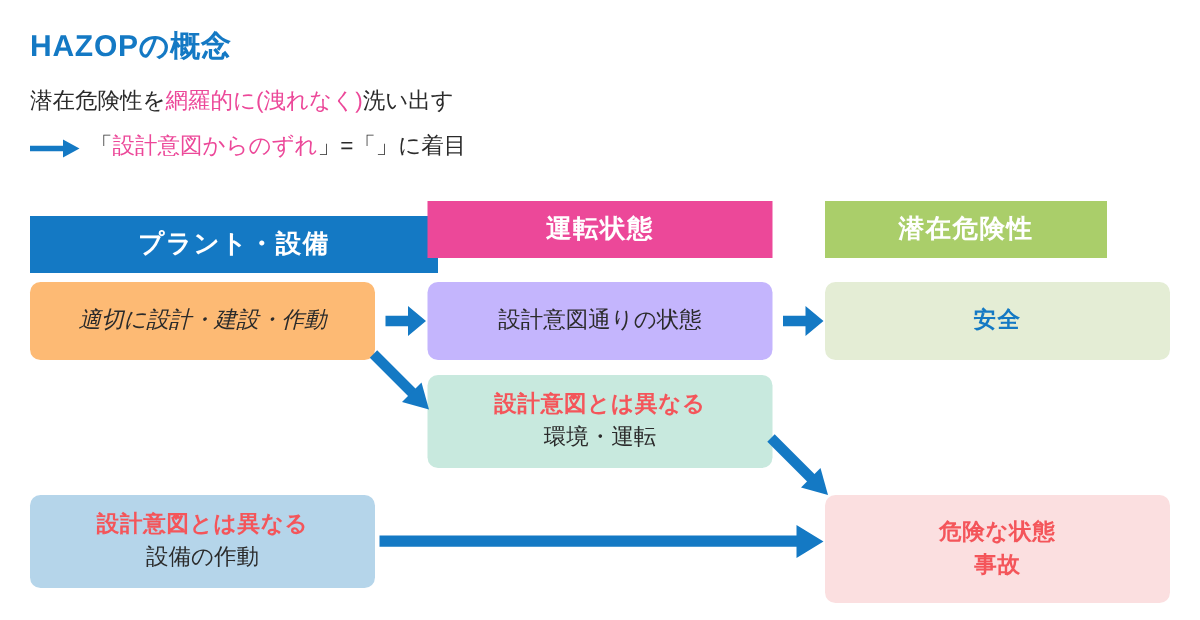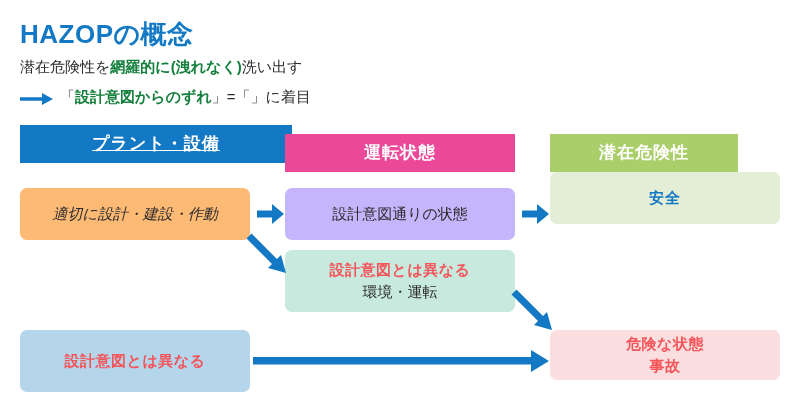--- a/index.html
+++ b/index.html
@@ -14,21 +14,21 @@
     font-family: "Liberation Sans", "DejaVu Sans", sans-serif;
     overflow: hidden;
     color: #2b2b2b;
   }
 
   
   .page-title {
     position: absolute;
     left: 20px;
     top: 17px;
-    font-size: 26px;
+    font-size: 20px;
     font-weight: bold;
     color: #1479c4;
     letter-spacing: 0.5px;
     white-space: nowrap;
   }
   .subtitle-1 {
     position: absolute;
     left: 20px;
     top: 58px;
     font-size: 15px;
@@ -38,21 +38,21 @@
   .subtitle-2 {
     position: absolute;
     left: 20px;
     top: 88px;
     font-size: 15px;
     white-space: nowrap;
     color: #2b2b2b;
     display: flex;
     align-items: center;
   }
-  .red { color: #15803d; font-weight: bold; }
+  .red { color: #ec4899; font-weight: normal; }
   .bracket { color: #2b2b2b; }
 
   .lead-arrow {
     display: inline-block;
     width: 34px;
     height: 14px;
     margin-right: 6px;
     position: relative;
     top: 1px;
   }
@@ -61,21 +61,21 @@
   .col-header {
     position: absolute;
     height: 38px;
     line-height: 38px;
     text-align: center;
     color: #ffffff;
     font-size: 17px;
     font-weight: bold;
     letter-spacing: 1px;
   }
-  #hdr-0 { left: 20px;  top: 125px; width: 272px; background: #1479c4; text-decoration: underline; }
+  #hdr-0 { left: 20px;  top: 144px; width: 272px; background: #1479c4; }
   #hdr-1 { left: 285px; top: 134px; width: 230px; background: #ec4899; }
   #hdr-2 { left: 550px; top: 134px; width: 188px; background: #aace6a; }
 
   
   .box {
     position: absolute;
     border-radius: 7px;
     display: flex;
     flex-direction: column;
     align-items: center;
@@ -98,24 +98,24 @@
     letter-spacing: 1px;
   }
   .box .line-red-b {
     color: #f4555a;
     font-weight: bold;
     letter-spacing: 0.5px;
   }
 
   #box-plant-ok   { left: 20px;  top: 188px; width: 230px; height: 52px; background: #fdba74; font-style: italic; }
   #box-state-ok   { left: 285px; top: 188px; width: 230px; height: 52px; background: #c4b5fd; }
-  #box-safe       { left: 550px; top: 172px; width: 230px; height: 52px; background: #e4edd5; }
+  #box-safe       { left: 550px; top: 188px; width: 230px; height: 52px; background: #e4edd5; }
   #box-state-dev  { left: 285px; top: 250px; width: 230px; height: 62px; background: #c8e9de; }
   #box-plant-dev  { left: 20px;  top: 330px; width: 230px; height: 62px; background: #b5d5ea; }
-  #box-hazard     { left: 550px; top: 330px; width: 230px; height: 50px; background: #fbdfe0; justify-content: center; }
+  #box-hazard     { left: 550px; top: 330px; width: 230px; height: 72px; background: #fbdfe0; justify-content: center; }
 
   
   #arrow-layer {
     position: absolute;
     left: 0; top: 0;
     width: 800px; height: 413px;
     pointer-events: none;
   }
 </style>
 </head>
@@ -153,20 +153,21 @@
   <span class="line-blue">安全</span>
 </div>
 
 <div class="box" id="box-state-dev">
   <span class="line-em">設計意図とは異なる</span>
   <span class="line-plain">環境・運転</span>
 </div>
 
 <div class="box" id="box-plant-dev">
   <span class="line-em">設計意図とは異なる</span>
+  <span class="line-plain">設備の作動</span>
 </div>
 
 <div class="box" id="box-hazard">
   <span class="line-red-b">危険な状態</span>
   <span class="line-red-b">事故</span>
 </div>
 
 <svg id="arrow-layer" viewBox="0 0 800 413" xmlns="http://www.w3.org/2000/svg">
 
   <g>

